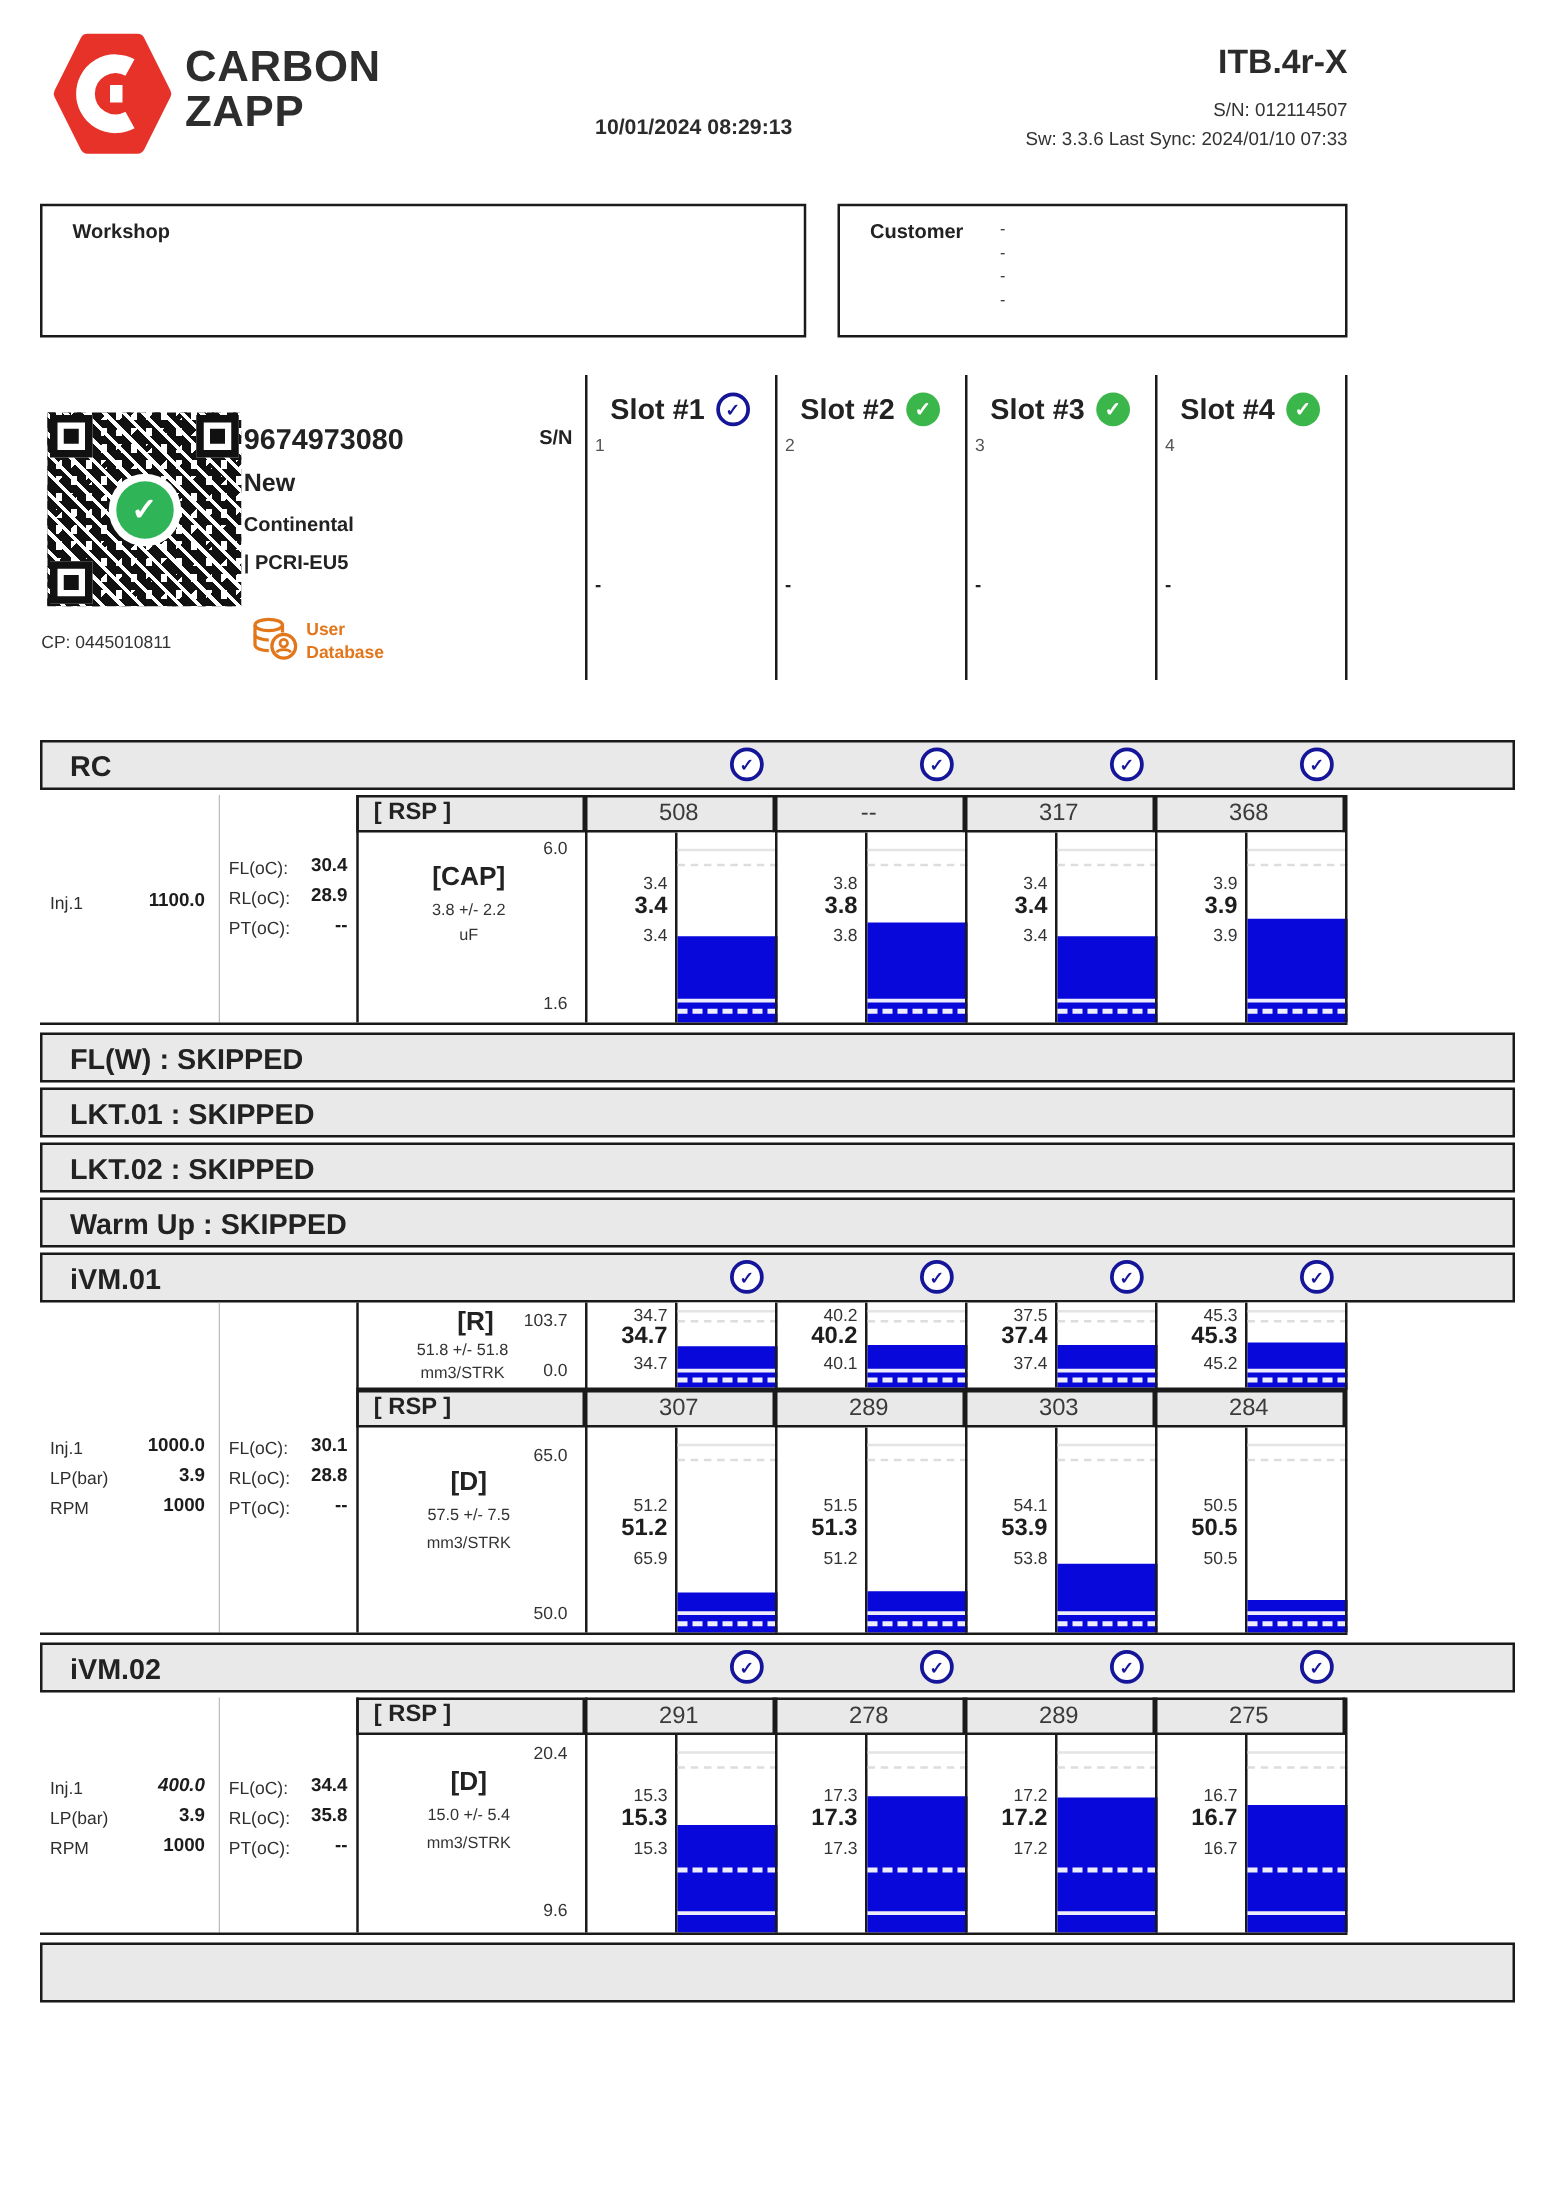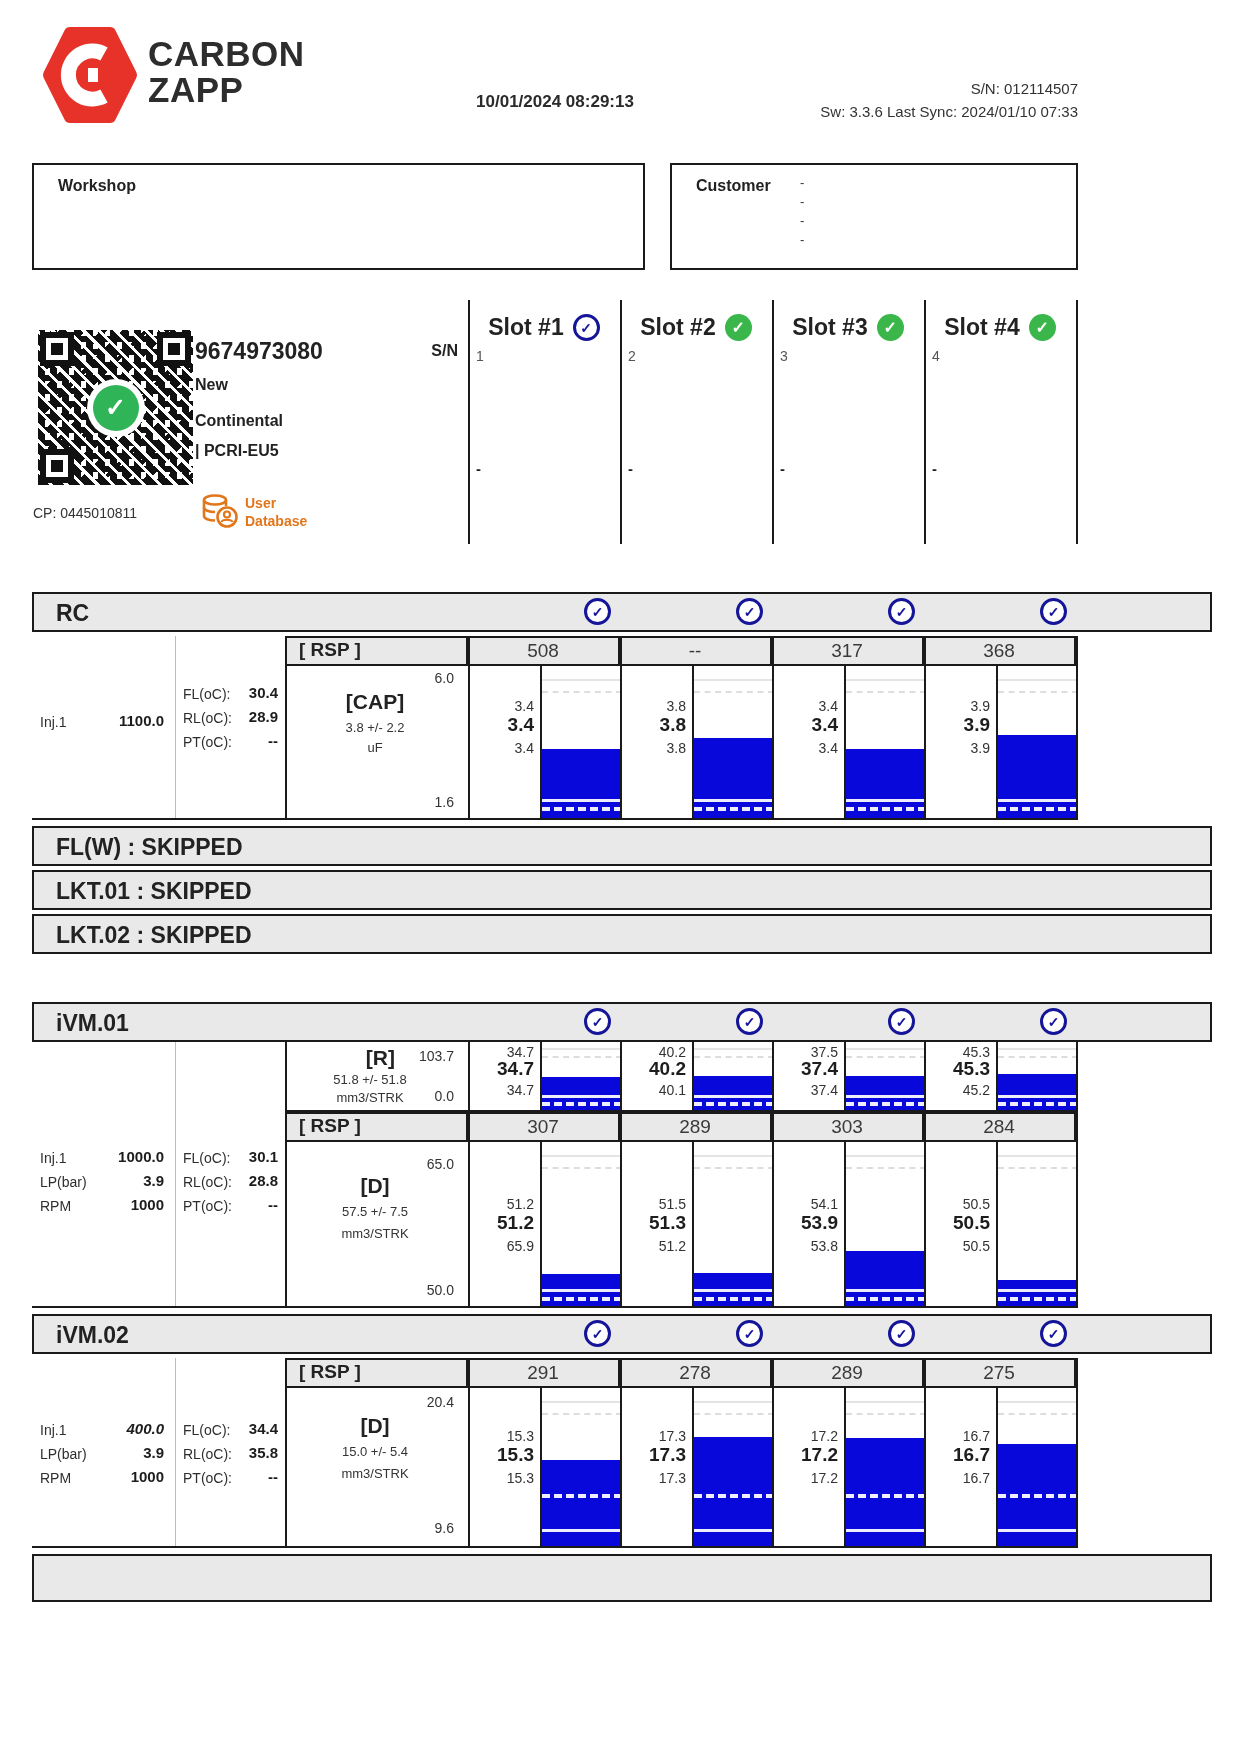--- a/index.html
+++ b/index.html
@@ -81,20 +81,21 @@
       <path d="M64 29 A24 24 0 1 0 64 71" fill="none" stroke="#fff" stroke-width="15"></path>
       <rect x="48" y="43" width="14" height="14" fill="#fff"></rect>
       <polygon points="58,35 92,50 58,65" fill="#e63229"></polygon>
     </svg>
   </div>
   <div class="abs brand" style="left:148px;top:36px;">CARBON</div>
   <div class="abs brand" style="left:148px;top:72px;">ZAPP</div>
 
   <div class="abs report-dt c" style="left:355px;top:92px;width:400px;">10/01/2024 08:29:13</div>
 
+  <div class="abs dev r" style="left:600px;top:34px;width:478px;">ITB.4r-X</div>
   <div class="abs devsub r" style="left:600px;top:80px;width:478px;">S/N: 012114507</div>
   <div class="abs devsub r" style="left:600px;top:103px;width:478px;">Sw: 3.3.6 Last Sync: 2024/01/10 07:33</div>
 
   <div class="obox" style="left:32px;top:163px;width:613px;height:107px;">
     <div class="lbl">Workshop</div>
   </div>
   <div class="obox" style="left:670px;top:163px;width:408px;height:107px;">
     <div class="lbl">Customer</div>
     <div class="abs dashcol" style="left:128px;top:8px;">
       <div>-</div>
@@ -140,21 +141,21 @@
   <div class="qr">
     <div class="grid">
       <div class="fs" style="left:2px;top:2px;"></div>
       <div class="fs" style="right:2px;top:2px;"></div>
       <div class="fs" style="left:2px;bottom:2px;"></div>
       <div class="qbadge">✓</div>
     </div>
   </div>
   <div class="abs b" style="left:195px;top:338px;font-size:23px;">9674973080</div>
   <div class="abs b r" style="left:398px;top:342px;width:60px;font-size:16px;">S/N</div>
-  <div class="abs b" style="left:195px;top:376px;font-size:16px;">New</div>
+  <div class="abs b" style="left:195px;top:376px;font-size:20px;">New</div>
   <div class="abs b" style="left:195px;top:412px;font-size:16px;">Continental</div>
   <div class="abs b" style="left:195px;top:442px;font-size:16px;">| PCRI-EU5</div>
   <div class="abs f14" style="left:33px;top:505px;color:#333;">CP: 0445010811</div>
 
   <div class="abs" style="left:200px;top:492px;width:40px;height:42px;">
     <svg width="40" height="42" viewBox="0 0 40 42">
       <ellipse cx="15" cy="8" rx="11" ry="4.5" fill="none" stroke="#e2761b" stroke-width="2.6"></ellipse>
       <path d="M4 8 V24 c0,2.5 4.9,4.5 11,4.5" fill="none" stroke="#e2761b" stroke-width="2.6"></path>
       <path d="M26 8 V14" fill="none" stroke="#e2761b" stroke-width="2.6"></path>
       <path d="M4 15.5 c0,2.5 4.9,4.5 11,4.5" fill="none" stroke="#e2761b" stroke-width="2.6"></path>
@@ -251,20 +252,23 @@
   <div class="hline" style="left:32px;top:818px;width:1046px;"></div>
 
   <div class="band" style="top:826px;">
     <span>FL(W) : SKIPPED</span>
     </div>
   <div class="band" style="top:870px;">
     <span>LKT.01 : SKIPPED</span>
     </div>
   <div class="band" style="top:914px;">
     <span>LKT.02 : SKIPPED</span>
+    </div>
+  <div class="band" style="top:958px;">
+    <span>Warm Up : SKIPPED</span>
     </div>
 
   <div class="band" style="top:1002px;">
     <span>iVM.01</span>
     </div>
   <div class="chk blue abs" style="left:584px;top:1008px;">✓</div>
   <div class="chk blue abs" style="left:736px;top:1008px;">✓</div>
   <div class="chk blue abs" style="left:888px;top:1008px;">✓</div>
   <div class="chk blue abs" style="left:1040px;top:1008px;">✓</div>
 

